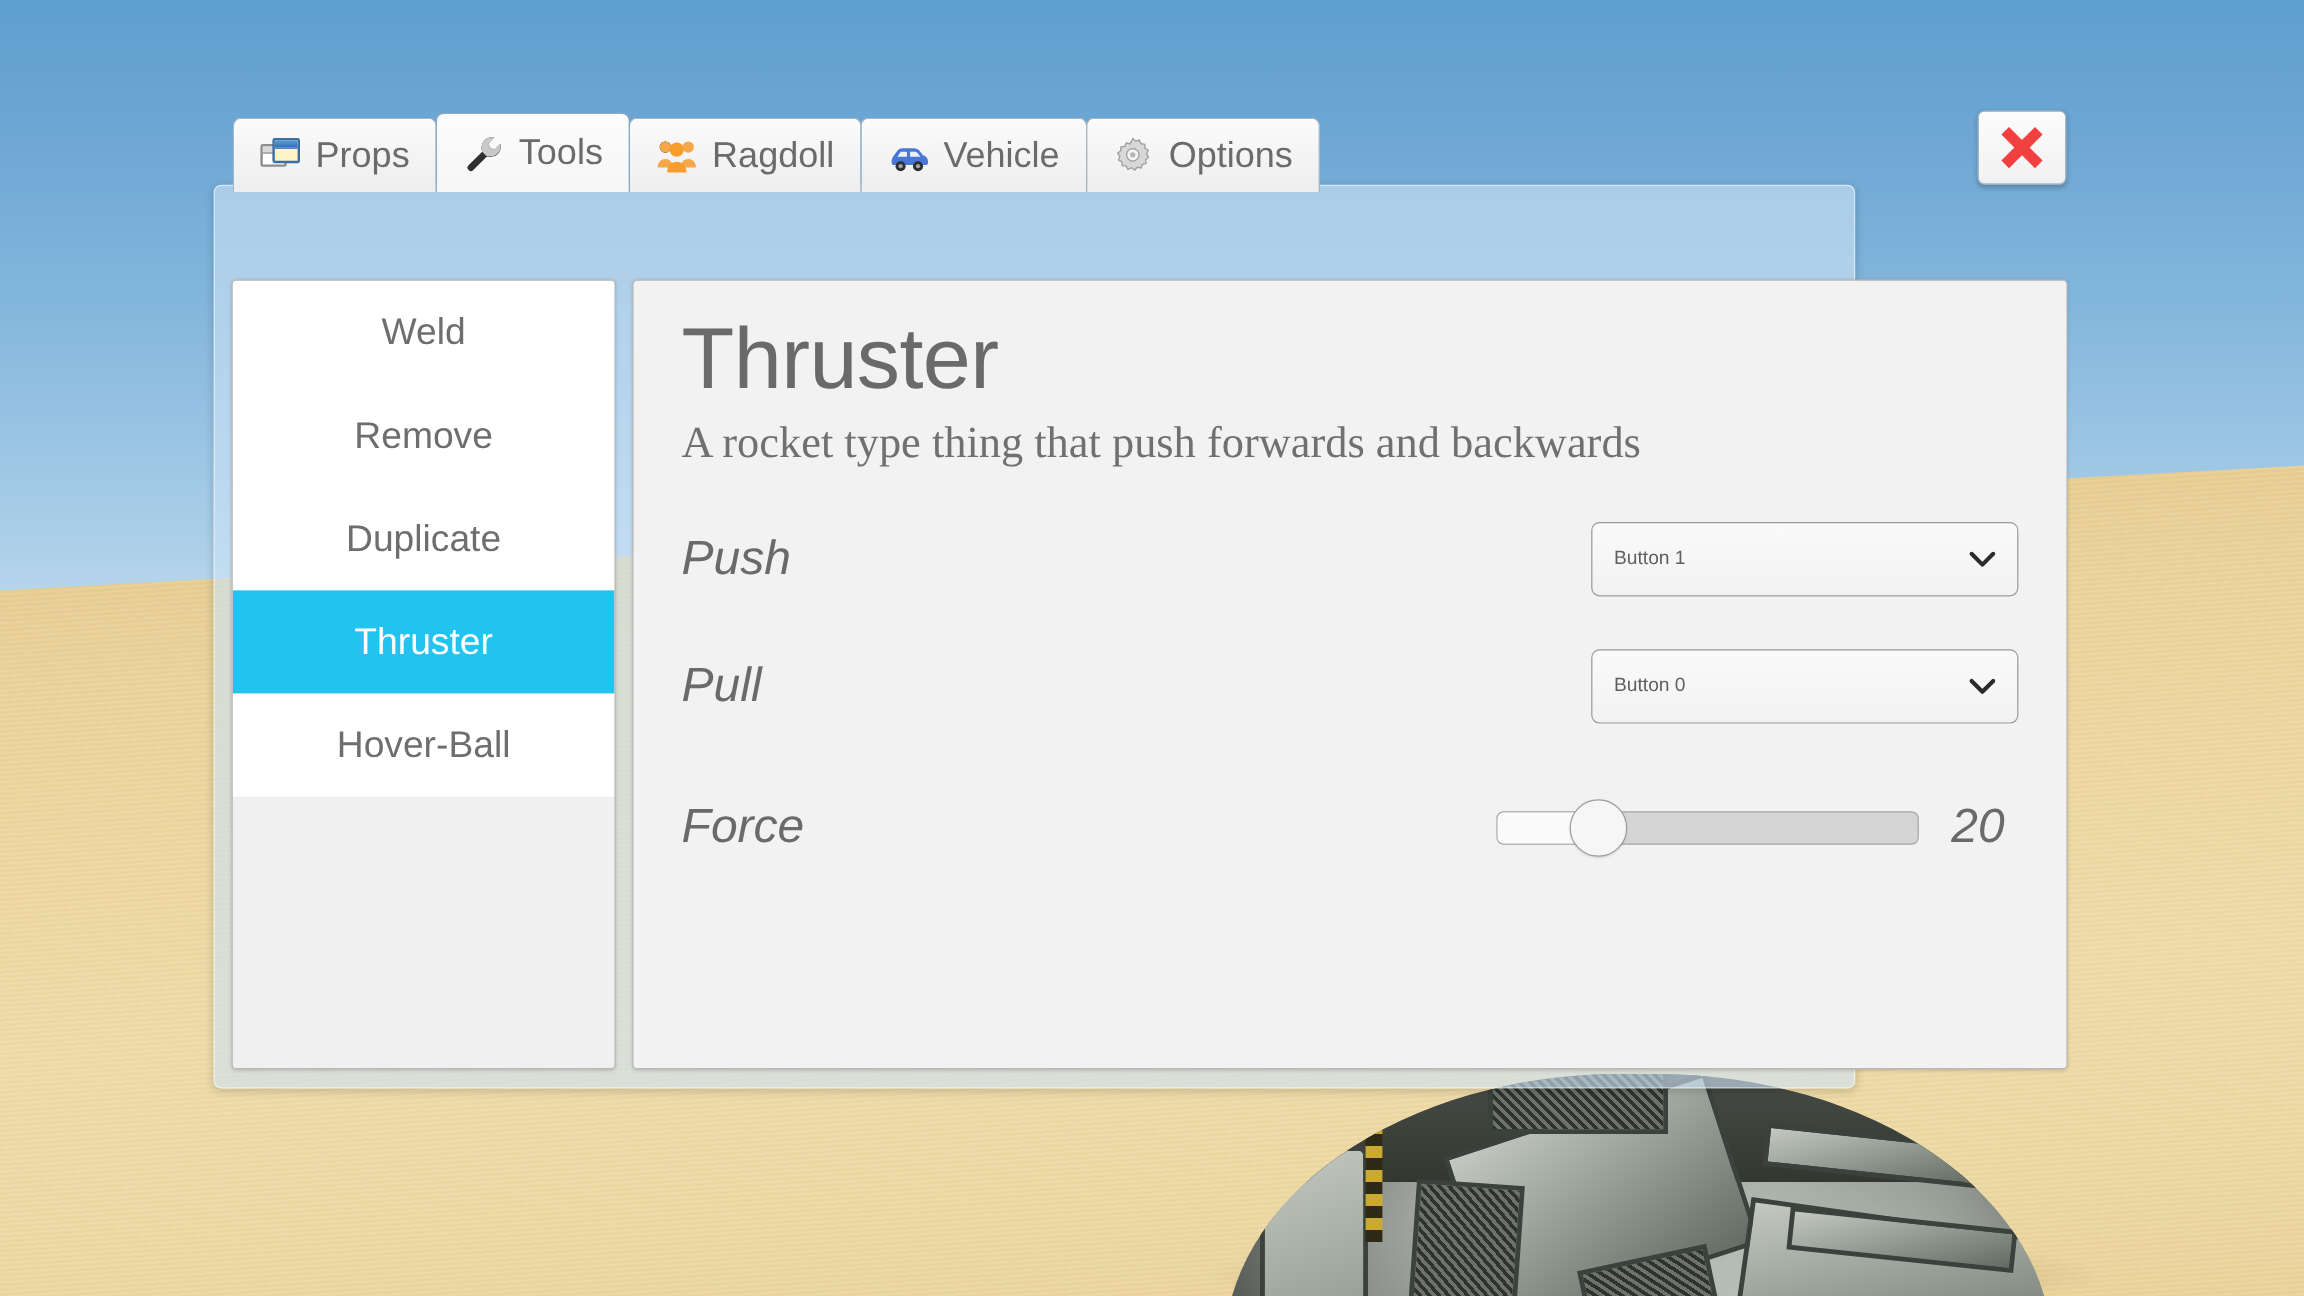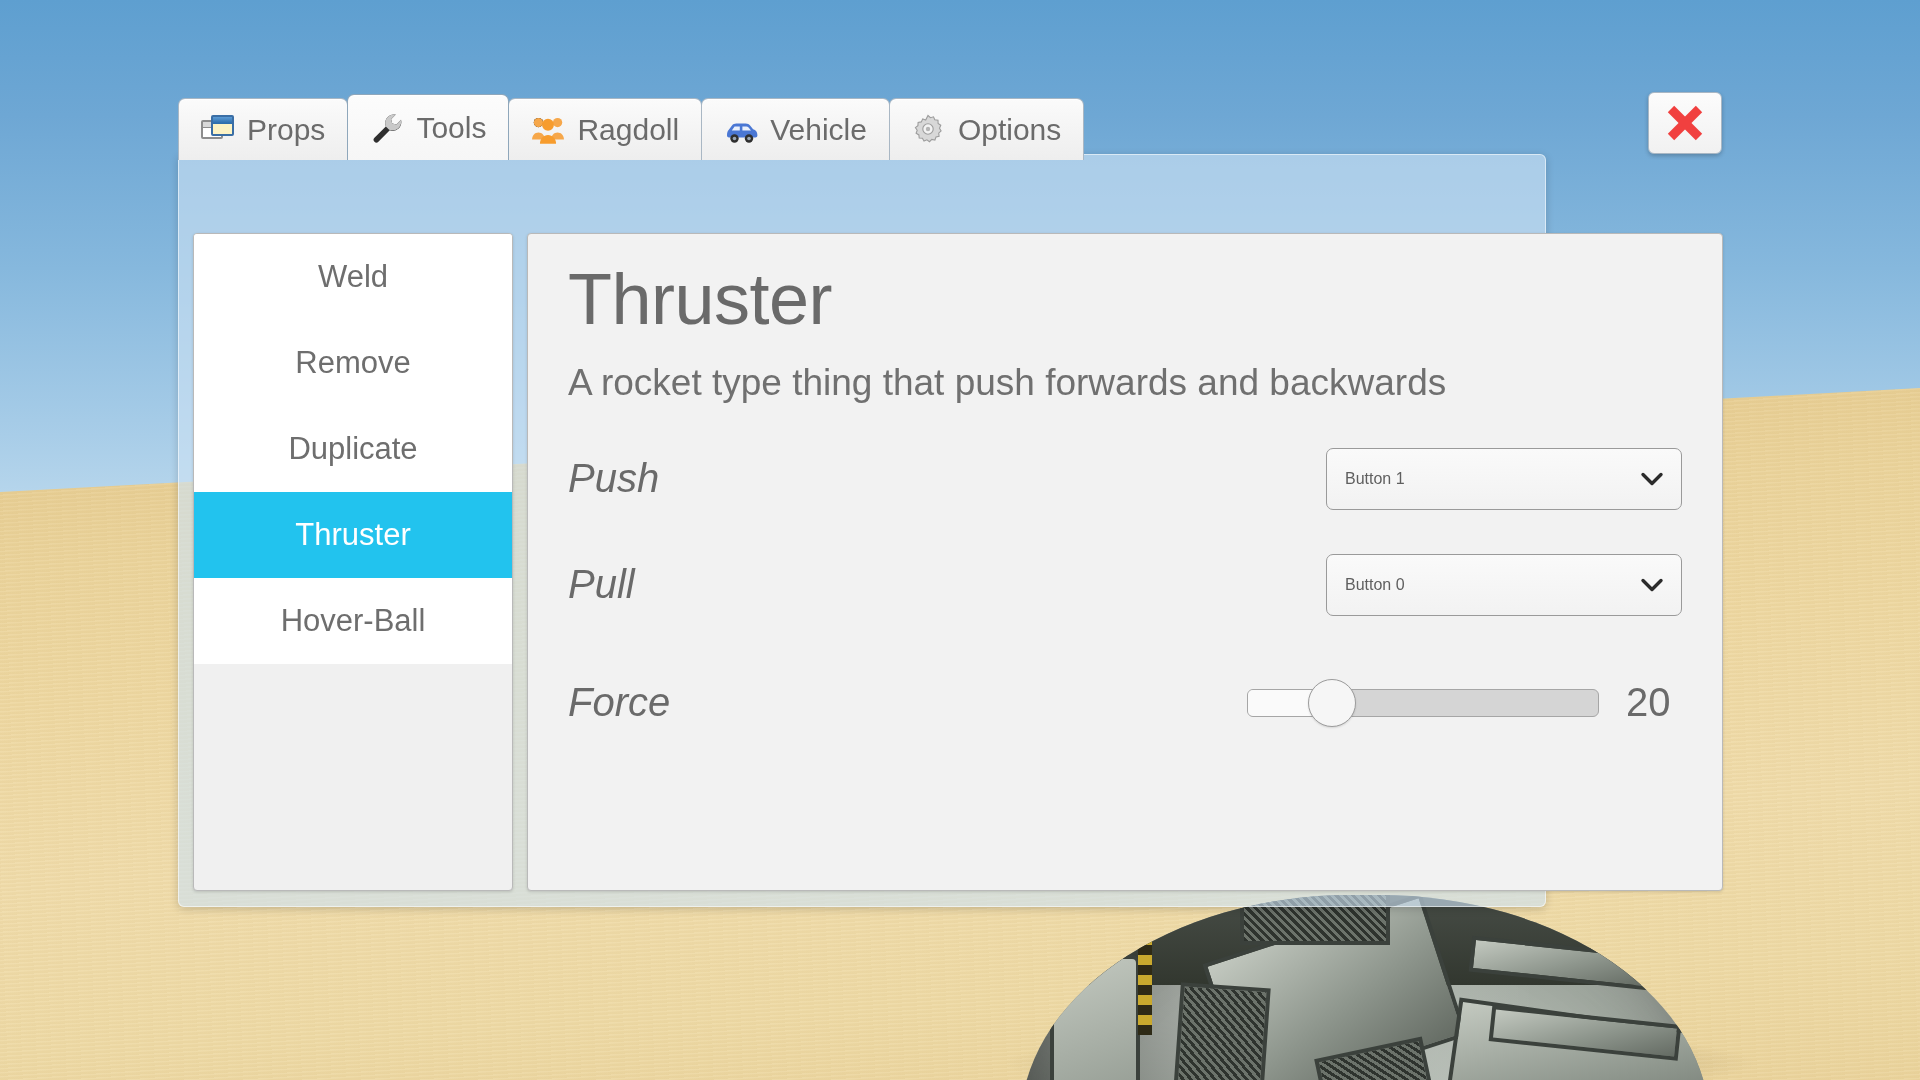--- a/index.html
+++ b/index.html
@@ -66,21 +66,21 @@
   #frame {
     position:absolute; left:0; top:62px; width:1368px; height:753px;
     background:rgba(205,226,243,0.62);
     border:1px solid rgba(255,255,255,0.55);
     border-radius:6px;
     box-shadow:0 2px 8px rgba(0,0,0,.18);
   }
 
   
   #tabstrip {
-    position:absolute; left:0; top:0; height:68px; display:flex; align-items:flex-end;
+    position:absolute; left:16px; top:0; height:68px; display:flex; align-items:flex-end;
     z-index:5;
     text-align:center;
   }
   .tab {
     height:62px; min-width:150px; padding:0 22px;
     display:flex; align-items:center; gap:12px;
     background:linear-gradient(180deg,#fbfbfb 0%, #f3f3f3 60%, #eeeeee 100%);
     border:1px solid #a9b7c4;
     border-top-left-radius:7px; border-top-right-radius:7px;
     border-bottom:none;
@@ -157,39 +157,39 @@
   .side-item.selected { background:#22c3ee; color:#ffffff; }
 
   #content {
     position:absolute; left:348px; top:78px; width:1196px; height:658px;
     background:#f2f2f2;
     border:1px solid #b9b9b9; border-radius:4px;
     box-shadow:0 1px 3px rgba(0,0,0,.14);
     padding:28px 40px;
   }
   #title { font-size:72px; color:#6a6a6a; font-weight:400; line-height:1.05; letter-spacing:-.5px;}
-  #subtitle { font-size:37px; color:#707070; margin-top:24px; }
+  #subtitle { font-size:37px; color:#707070; margin-top:10px;font-family:Liberation Serif, serif; }
 
   .row { display:flex; align-items:center; margin-top:44px; height:62px; }
   .row-label { font-size:40px; color:#6a6a6a; flex:none; width:580px;font-style:italic; }
   .row-ctrl { flex:1; display:flex; align-items:center; justify-content:flex-end; }
 
   .select {
     width:356px; height:62px;
     background:linear-gradient(180deg,#fafafa,#f2f2f2);
     border:1px solid #9a9a9a; border-radius:7px;
     display:flex; align-items:center; justify-content:space-between;
     padding:0 16px 0 18px;
     color:#5f5f5f; font-size:16px;
     cursor:pointer;
   }
   .select .caret { width:26px; height:26px; flex:none; }
   .select .caret svg { display:block; width:26px; height:26px; }
 
-  .slider-wrap { display:flex; align-items:center; gap:27px; }
+  .slider-wrap { display:flex; align-items:center; gap:27px;font-style:italic; }
   .slider {
     position:relative; width:352px; height:28px;
     background:#d5d5d5; border:1px solid #a6a6a6; border-radius:6px;
     cursor:pointer;
   }
   .slider .fill {
     position:absolute; left:0; top:0; bottom:0; width:24%;
     background:#fafafa; border-top-left-radius:5px; border-bottom-left-radius:5px;
   }
   .slider .thumb {

